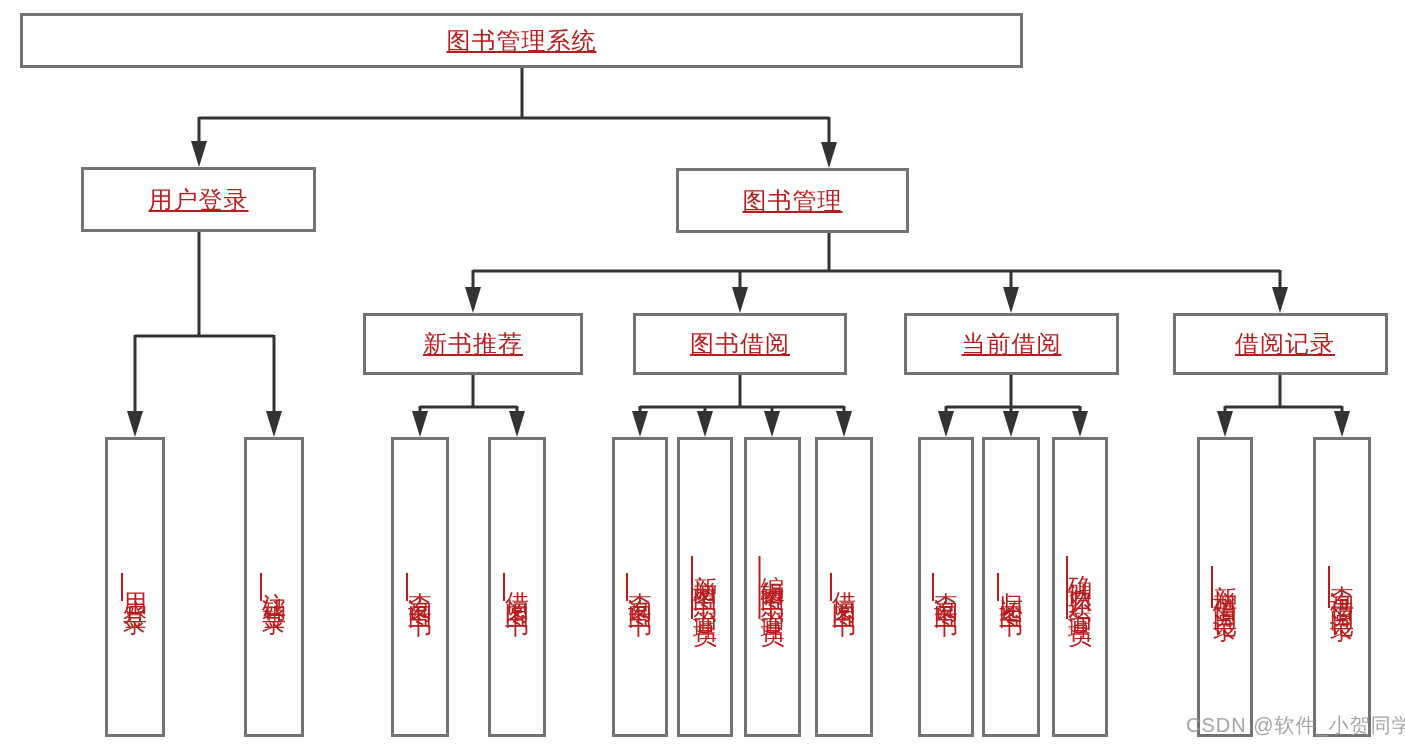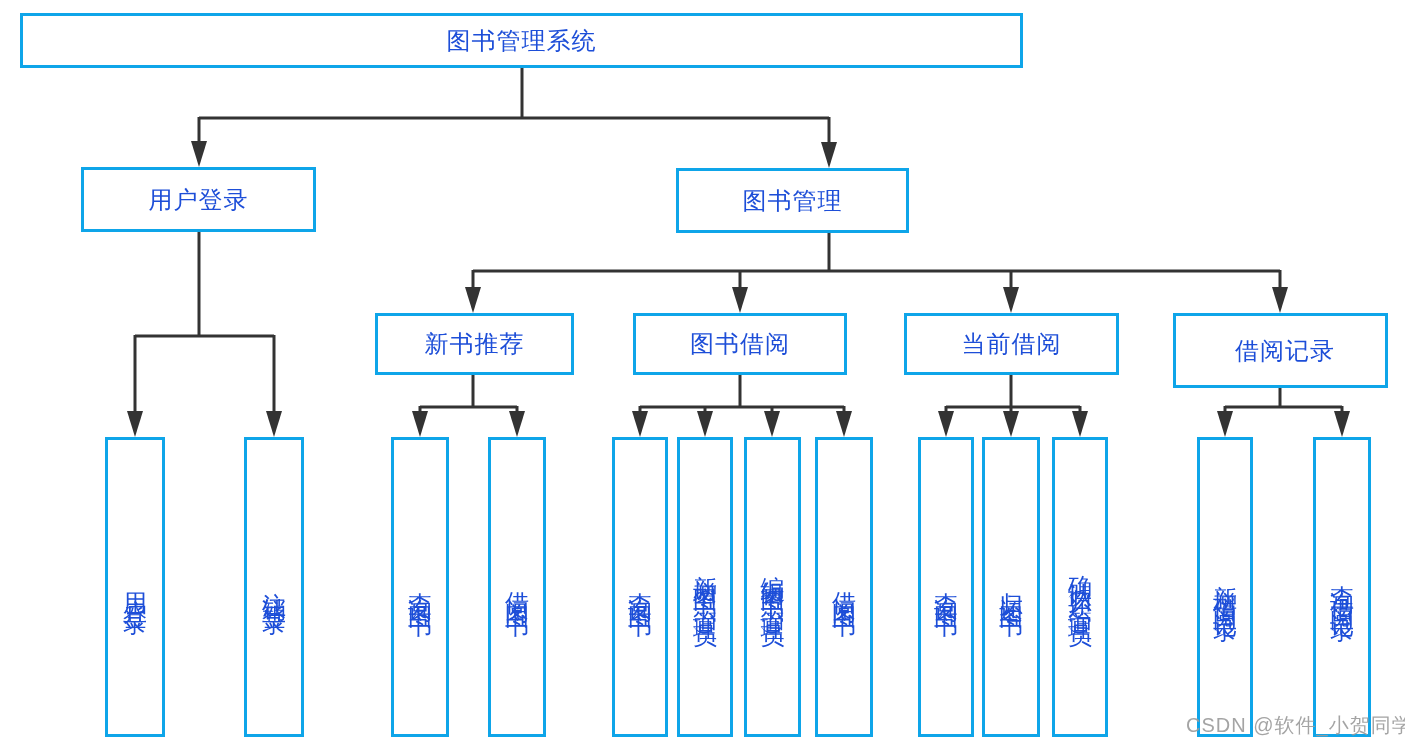--- a/index.html
+++ b/index.html
@@ -3,40 +3,40 @@
 <meta charset="utf-8">
 <style>
   html,body{margin:0;padding:0;background:#ffffff;}
   .canvas{
     position:relative;width:1405px;height:747px;background:#ffffff;overflow:hidden;
     font-family:"Liberation Sans","DejaVu Sans",sans-serif;
   }
   .wires{position:absolute;left:0;top:0;z-index:1;}
   .node{
     position:absolute;box-sizing:border-box;background:#ffffff;
-    border:3px solid #0ea5e9;color:#1d4ed8;z-index:2;
+    border:3px solid #737373;color:#b91c1c;z-index:2;
     display:flex;align-items:center;justify-content:center;
-    font-size:24px;letter-spacing:1px;line-height:1;white-space:nowrap;
+    font-size:24px;letter-spacing:1px;line-height:1;white-space:nowrap;text-decoration:underline;
   }
   .leaf{
     writing-mode:vertical-rl;text-orientation:mixed;
     font-size:24px;letter-spacing:7px;line-height:1;white-space:normal;
   }
   .watermark{
     position:absolute;left:1186px;top:712px;z-index:3;
     font-size:20px;color:#9b9b9b;letter-spacing:1px;opacity:.9;white-space:nowrap;
   }
   
   #n-root{left:20px;top:13px;width:1003px;height:55px;}
   #n-user-login{left:81px;top:167px;width:235px;height:65px;}
   #n-book-mgmt{left:676px;top:168px;width:233px;height:65px;}
-  #n-new-book-rec{left:363px;top:313px;width:199px;height:62px;margin-left:12px;}
+  #n-new-book-rec{left:363px;top:313px;width:220px;height:62px;}
   #n-book-borrow{left:633px;top:313px;width:214px;height:62px;}
   #n-current-borrow{left:904px;top:313px;width:215px;height:62px;}
-  #n-borrow-record{left:1173px;top:313px;width:215px;height:75px;padding-left:9px;}
+  #n-borrow-record{left:1173px;top:313px;width:215px;height:62px;padding-left:9px;}
   #l-a1{left:105px;top:437px;width:60px;height:300px;}
   #l-a2{left:244px;top:437px;width:60px;height:300px;}
   #l-b1{left:391px;top:437px;width:58px;height:300px;}
   #l-b2{left:488px;top:437px;width:58px;height:300px;}
   #l-c1{left:612px;top:437px;width:56px;height:300px;}
   #l-c2{left:677px;top:437px;width:56px;height:300px;}
   #l-c3{left:744px;top:437px;width:57px;height:300px;}
   #l-c4{left:815px;top:437px;width:58px;height:300px;}
   #l-d1{left:918px;top:437px;width:56px;height:300px;}
   #l-d2{left:982px;top:437px;width:58px;height:300px;}

